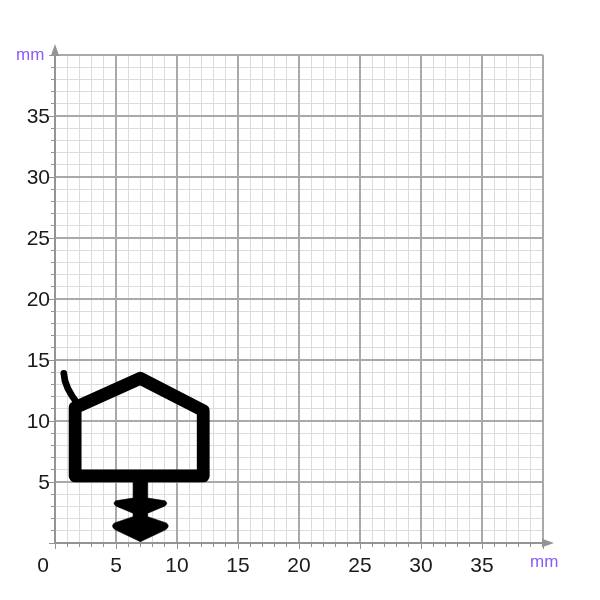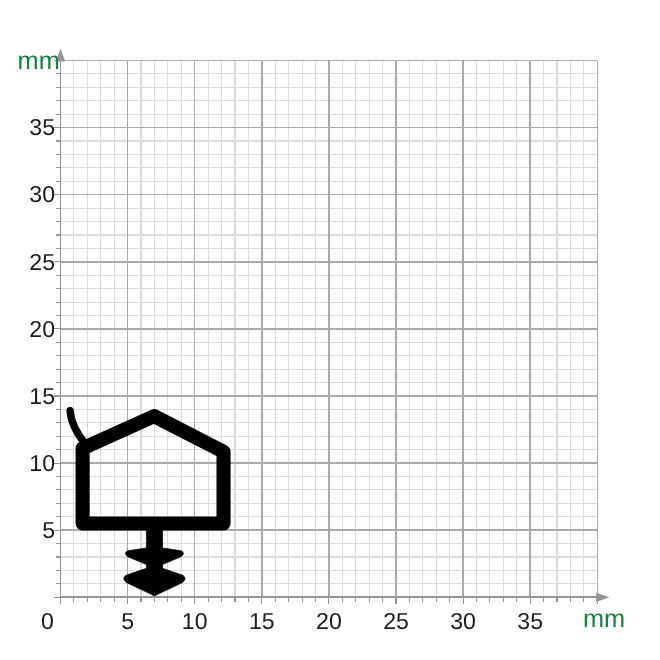--- a/index.html
+++ b/index.html
@@ -6,22 +6,22 @@
   .canvas{
     position:relative;
     width:600px;height:600px;
     background:#ffffff;
     overflow:hidden;
     font-family:"Liberation Sans", sans-serif;
   }
   .canvas svg{position:absolute;left:0;top:0;}
   .unit-label{
     position:absolute;
-    font-size:23px;
-    color:#15803d;
+    font-size:17px;
+    color:#8b5cf6;
     line-height:22px;
     white-space:nowrap;
     text-align:right;
   }
   .unit-y{left:16px;top:44px;}
   .unit-x{left:530px;top:551px;}
 </style>
 </head>
 <body>
 

